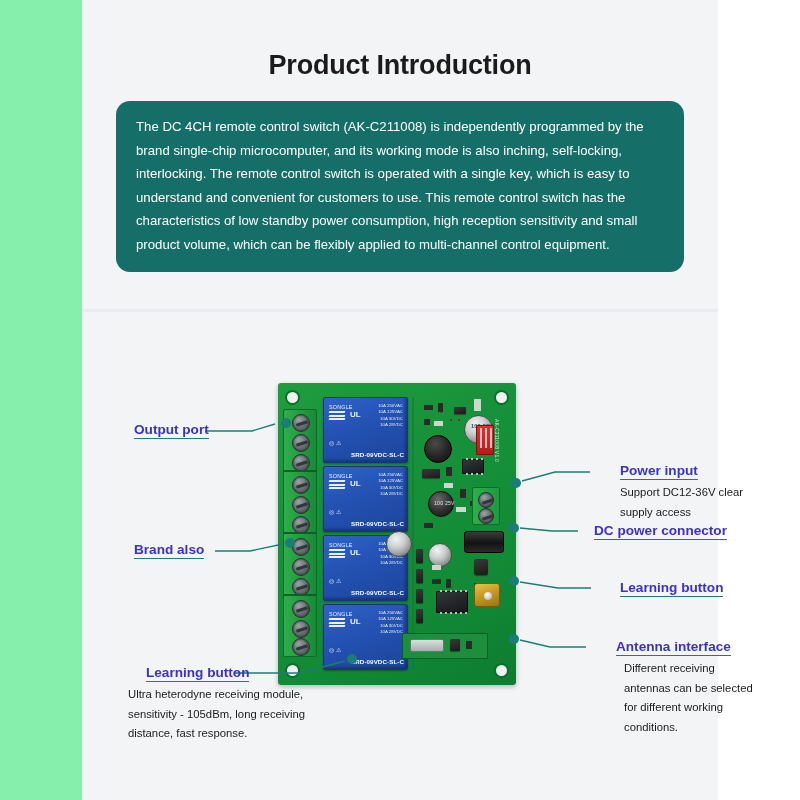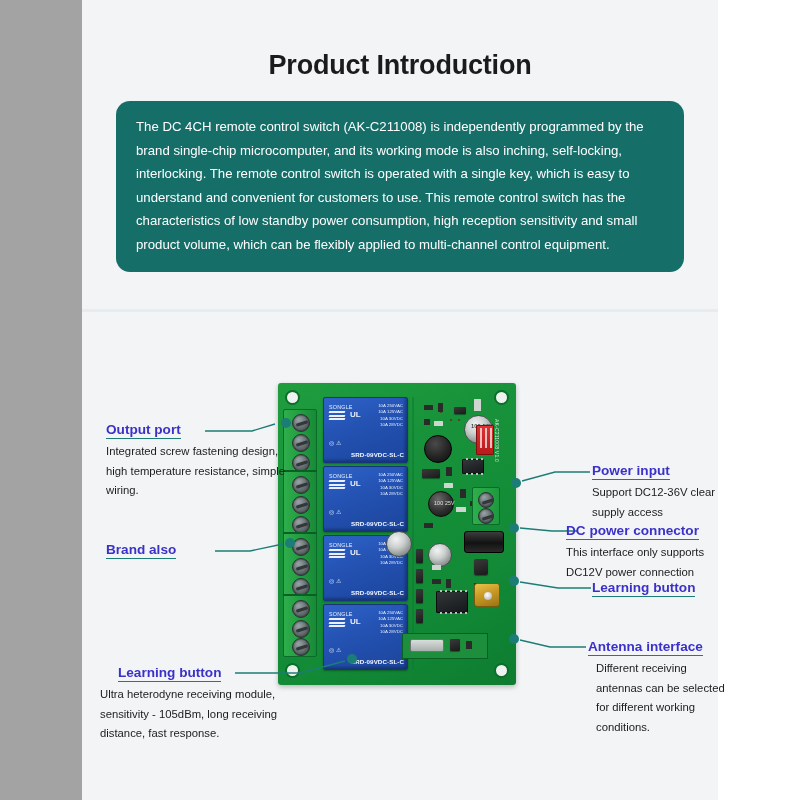--- a/index.html
+++ b/index.html
@@ -5,21 +5,21 @@
   * { box-sizing: border-box; margin: 0; padding: 0; }
   html, body {
     width: 800px; height: 800px;
     background: #ffffff;
     font-family: "Liberation Sans", sans-serif;
     overflow: hidden;
   }
   #page {
     position: relative;
     width: 644px; height: 800px;
-    background: #a3a3a3;
+    background: #86efac;
   }
   
   .panel {
     position: absolute;
     left: 82px; top: 0px;
     width: 636px; height: 800px;
     background: #f2f4f6;
   }
   .panel-divider {
     position: absolute;
@@ -210,21 +210,21 @@
   
   .callout { position: absolute; }
   .co-title {
     font-size: 13.6px; font-weight: bold; color: #3b31c9;
     border-bottom: 1.6px solid #1c7d76;
     display: inline-block; padding-bottom: 1px; white-space: nowrap;
   }
   .co-body {
     font-size: 11.3px; color: #1c1c1c; line-height: 19.5px; margin-top: 3px;
   }
-  .co-left { text-align: left; }
+  .co-left { text-align: left; margin-left: 28px; }
   svg.leads { position:absolute; left:0; top:0; width:800px; height:800px; pointer-events:none; }
 </style>
 </head>
 <body>
 
 <div id="page">
 
   <div class="panel"></div>
   <div class="panel-divider"></div>
 
@@ -447,40 +447,38 @@
 
     <path d="M591,588 L558,588 L520,582" stroke="#1c7d76" stroke-width="1.4" fill="none"></path>
     <circle cx="514" cy="581" r="5" fill="#1c7d76"></circle>
 
     <path d="M586,647 L550,647 L520,640" stroke="#1c7d76" stroke-width="1.4" fill="none"></path>
     <circle cx="514" cy="639" r="5" fill="#1c7d76"></circle>
   </svg>
 
   <div class="callout co-left" style="left:106px; top:420px; width:180px;">
     <div class="co-title">Output port</div>
-    <div class="co-body">Integrated screw fastening design, high temperature resistance, simple wiring.</div>
   </div>
 
   <div class="callout co-left" style="left:106px; top:540px; width:175px;">
     <div class="co-title">Brand also</div>
   </div>
 
   <div class="callout co-left" style="left:100px; top:663px; width:200px;">
     <div class="co-title" style="margin-left:18px;">Learning button</div>
     <div class="co-body">Ultra heterodyne receiving module, sensitivity - 105dBm, long receiving distance, fast response.</div>
   </div>
 
   <div class="callout co-left" style="left:592px; top:461px; width:135px;">
     <div class="co-title">Power input</div>
     <div class="co-body">Support DC12-36V clear supply access</div>
   </div>
 
   <div class="callout co-left" style="left:566px; top:521px; width:145px;">
     <div class="co-title">DC power connector</div>
-    <div class="co-body">This interface only supports DC12V power connection</div>
   </div>
 
   <div class="callout co-left" style="left:592px; top:578px; width:150px;">
     <div class="co-title">Learning button</div>
   </div>
 
   <div class="callout co-left" style="left:588px; top:637px; width:140px;">
     <div class="co-title">Antenna interface</div>
     <div class="co-body" style="margin-left:8px;">Different receiving antennas can be selected for different working conditions.</div>
   </div>

